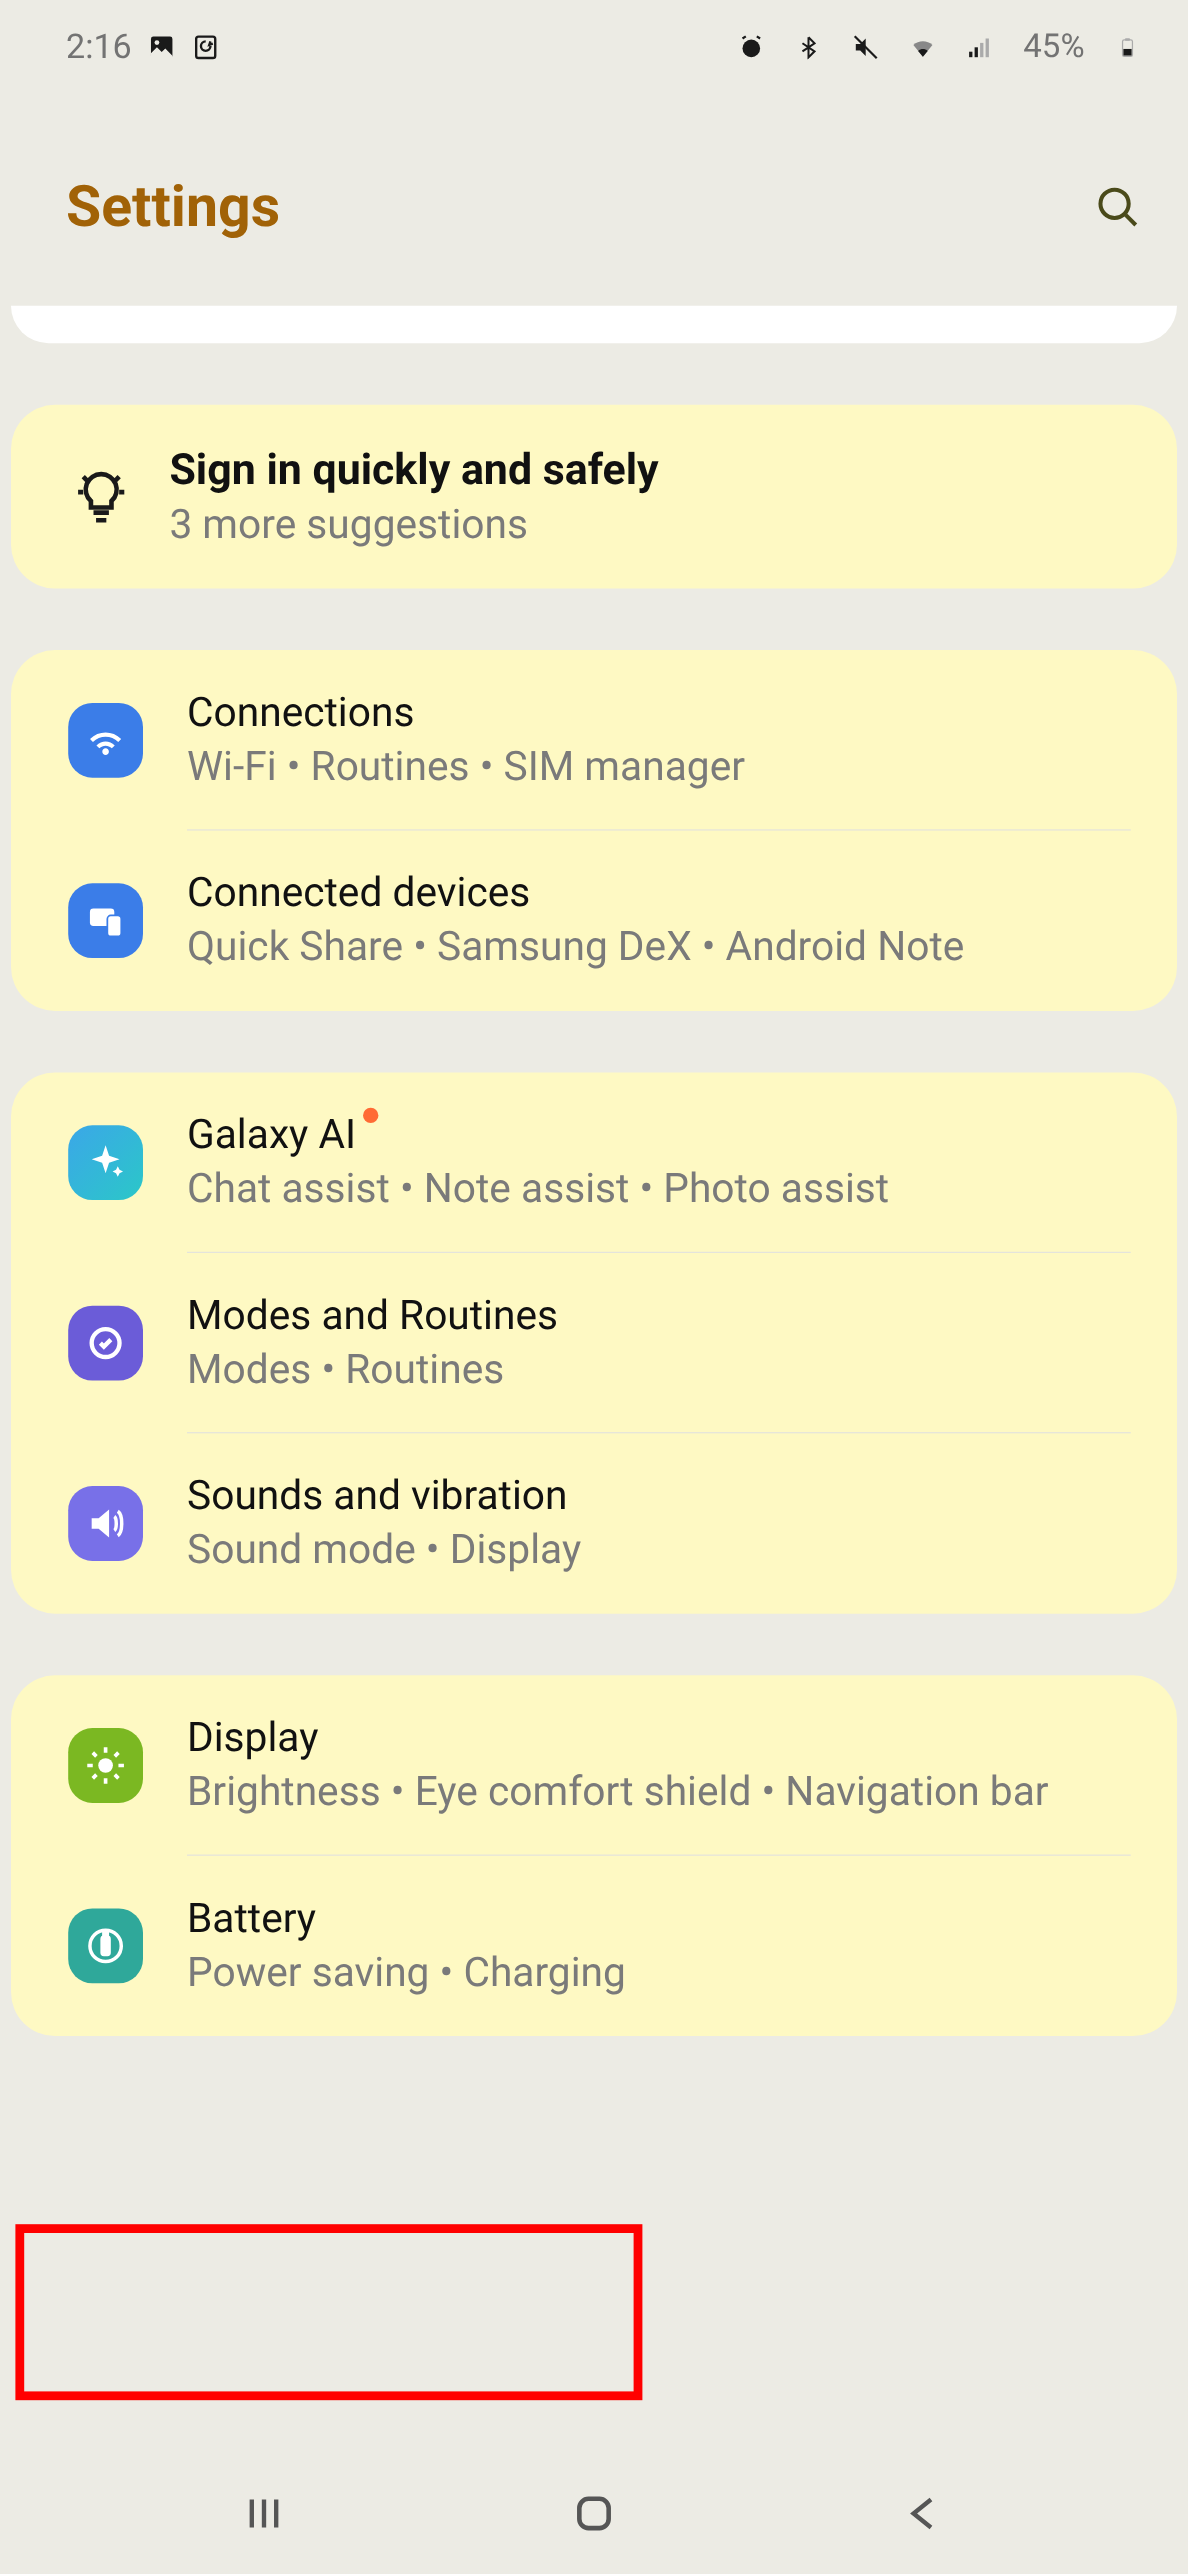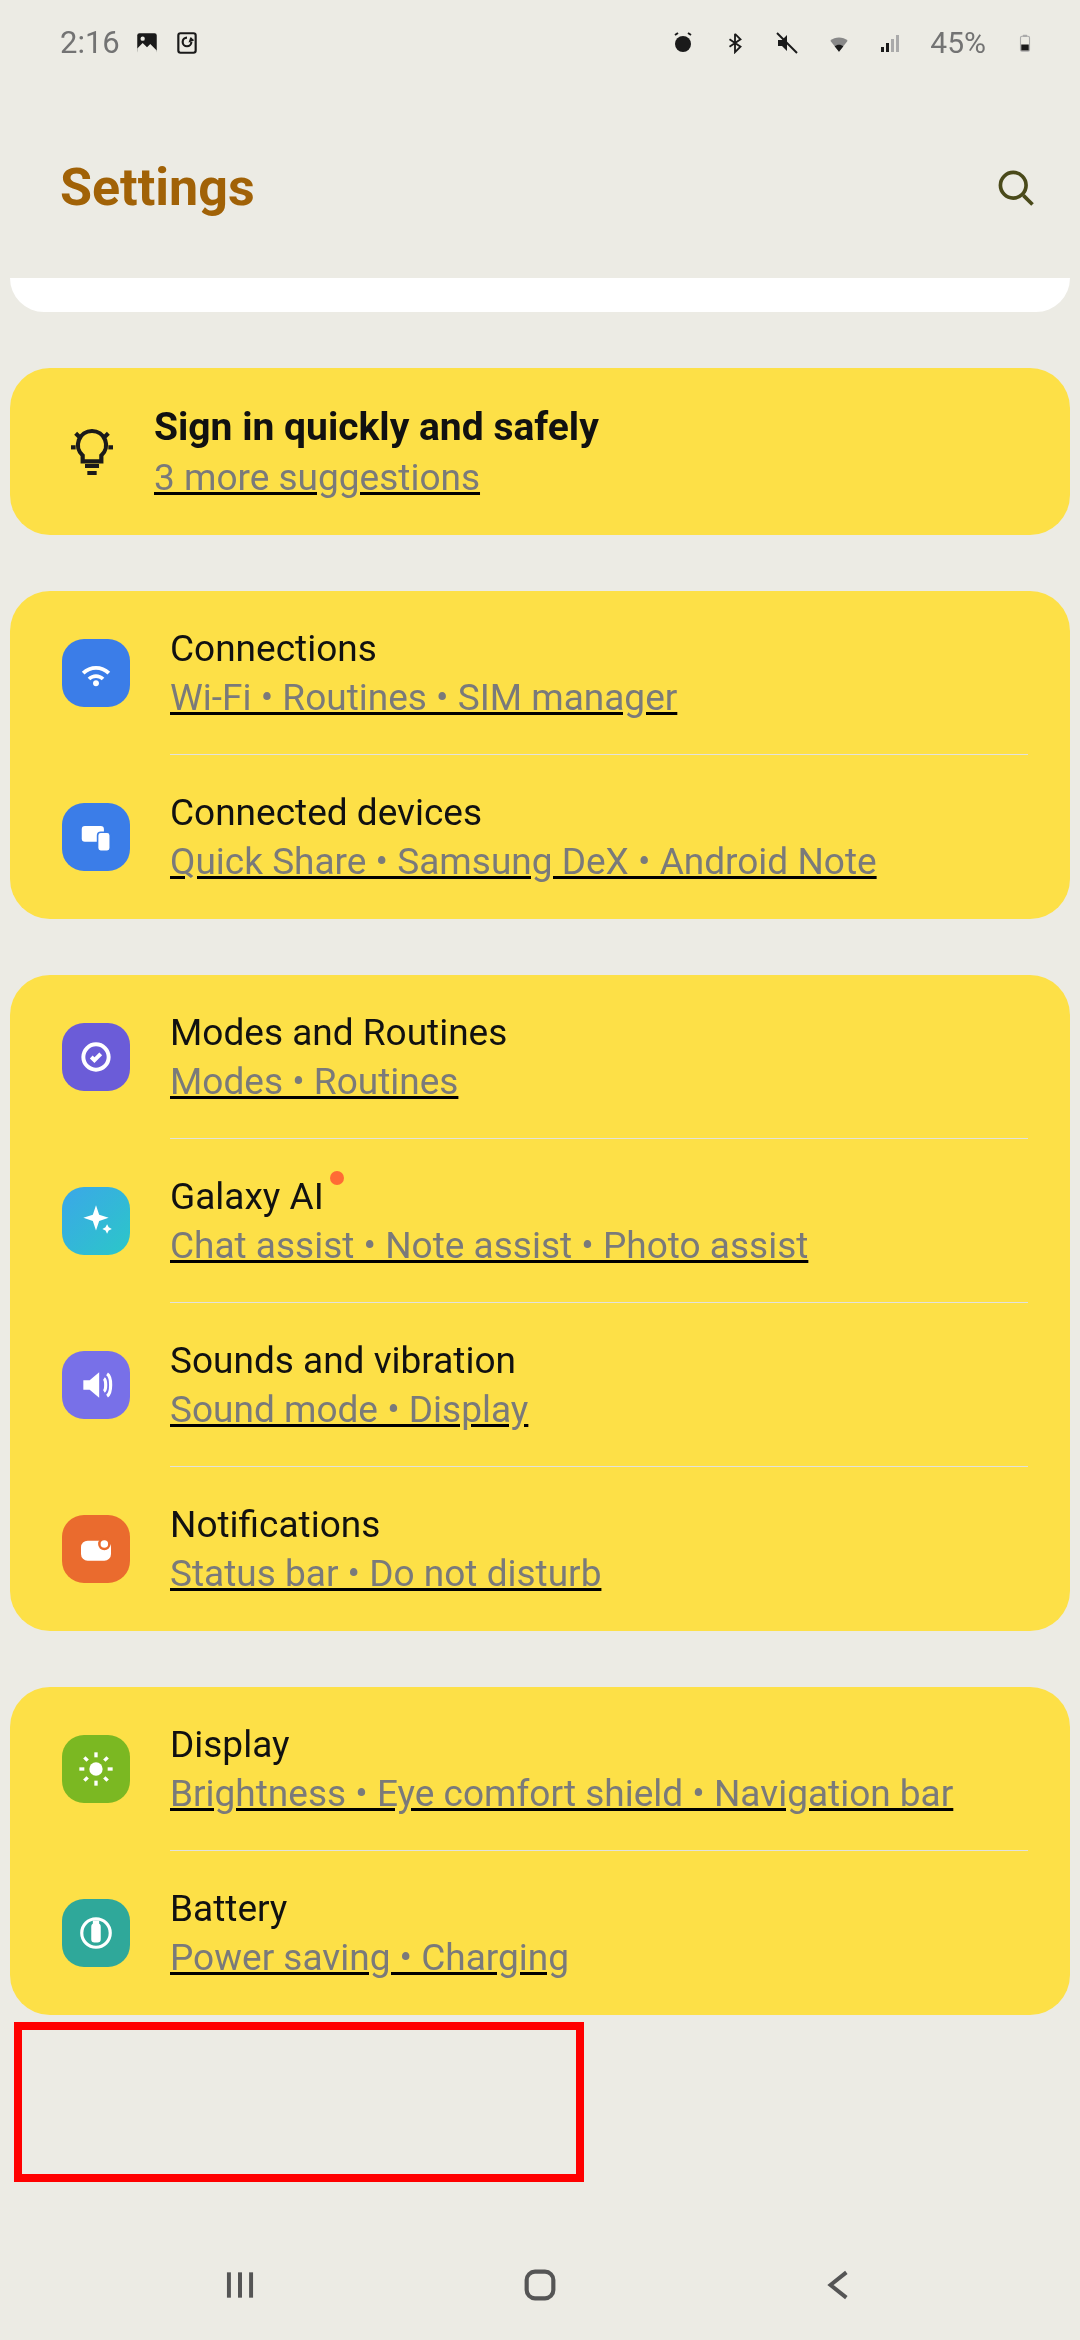--- a/index.html
+++ b/index.html
@@ -62,25 +62,24 @@
     .spacer-small {
       height: 34px;
       background: #ffffff;
       border-radius: 0 0 40px 40px;
       margin: 0 10px;
     }
     .section-gap {
       height: 56px;
     }
     .card {
-      background: #fde047;
+      background: #fef9c3;
       margin: 0 10px;
       border-radius: 40px;
       padding: 0;
-      text-decoration: underline;
     }
     .list-item {
       display: flex;
       align-items: center;
       padding: 36px 40px 36px 52px;
       position: relative;
     }
     .list-item:not(:last-child)::after {
       content: '';
       position: absolute;
@@ -283,64 +282,52 @@
       <div class="item-title">Connected devices</div>
       <div class="item-subtitle">Quick Share  •  Samsung DeX  •  Android Note</div>
     </div>
   </div>
 </div>
 
 <div class="section-gap"></div>
 
 <div class="card">
   <div class="list-item">
+    <div class="item-icon" style="background:linear-gradient(135deg,#3ba7e8,#2bc7c8);">
+      <svg viewBox="0 0 24 24" width="38" height="38" fill="#fff">
+          <path d="M12 2l2 6 6 2-6 2-2 6-2-6-6-2 6-2 2-6zm7 12l1 2 2 1-2 1-1 2-1-2-2-1 2-1 1-2z"></path>
+        </svg>
+    </div>
+    <div class="item-text">
+      <div class="item-title"><span>Galaxy AI</span><span class="badge-dot"></span></div>
+      <div class="item-subtitle">Chat assist  •  Note assist  •  Photo assist</div>
+    </div>
+  </div>
+  <div class="list-item">
     <div class="item-icon" style="background:#6b5cd8;">
       <svg viewBox="0 0 24 24" width="38" height="38" fill="none" stroke="#fff" stroke-width="2.5">
           <circle cx="12" cy="12" r="8"></circle>
           <path d="M9 12l2 2 4-4"></path>
         </svg>
     </div>
     <div class="item-text">
       <div class="item-title">Modes and Routines</div>
       <div class="item-subtitle">Modes  •  Routines</div>
     </div>
   </div>
   <div class="list-item">
-    <div class="item-icon" style="background:linear-gradient(135deg,#3ba7e8,#2bc7c8);">
-      <svg viewBox="0 0 24 24" width="38" height="38" fill="#fff">
-          <path d="M12 2l2 6 6 2-6 2-2 6-2-6-6-2 6-2 2-6zm7 12l1 2 2 1-2 1-1 2-1-2-2-1 2-1 1-2z"></path>
-        </svg>
-    </div>
-    <div class="item-text">
-      <div class="item-title"><span>Galaxy AI</span><span class="badge-dot"></span></div>
-      <div class="item-subtitle">Chat assist  •  Note assist  •  Photo assist</div>
-    </div>
-  </div>
-  <div class="list-item">
     <div class="item-icon" style="background:#7870e8;">
       <svg viewBox="0 0 24 24" width="38" height="38" fill="#fff">
           <path d="M4 9v6h4l6 5V4l-6 5H4z"></path>
           <path d="M17 8c1.5 1 1.5 7 0 8M19 5c3 2 3 12 0 14" fill="none" stroke="#fff" stroke-width="2"></path>
         </svg>
     </div>
     <div class="item-text">
       <div class="item-title">Sounds and vibration</div>
       <div class="item-subtitle">Sound mode  •  Display</div>
-    </div>
-  </div>
-  <div class="list-item">
-    <div class="item-icon" style="background:#ea6b2e;">
-      <svg viewBox="0 0 24 24" width="40" height="40" fill="#fff">
-          <rect x="3" y="7" width="18" height="12" rx="4"></rect>
-          <circle cx="17" cy="9" r="3" fill="#fff" stroke="#ea6b2e" stroke-width="1.5"></circle>
-        </svg>
-    </div>
-    <div class="item-text">
-      <div class="item-title">Notifications</div>
-      <div class="item-subtitle">Status bar  •  Do not disturb</div>
     </div>
   </div>
 </div>
 
 <div class="section-gap"></div>
 
 <div class="card">
   <div class="list-item">
     <div class="item-icon" style="background:#7bb822;">
       <svg viewBox="0 0 24 24" width="40" height="40" fill="#fff">

